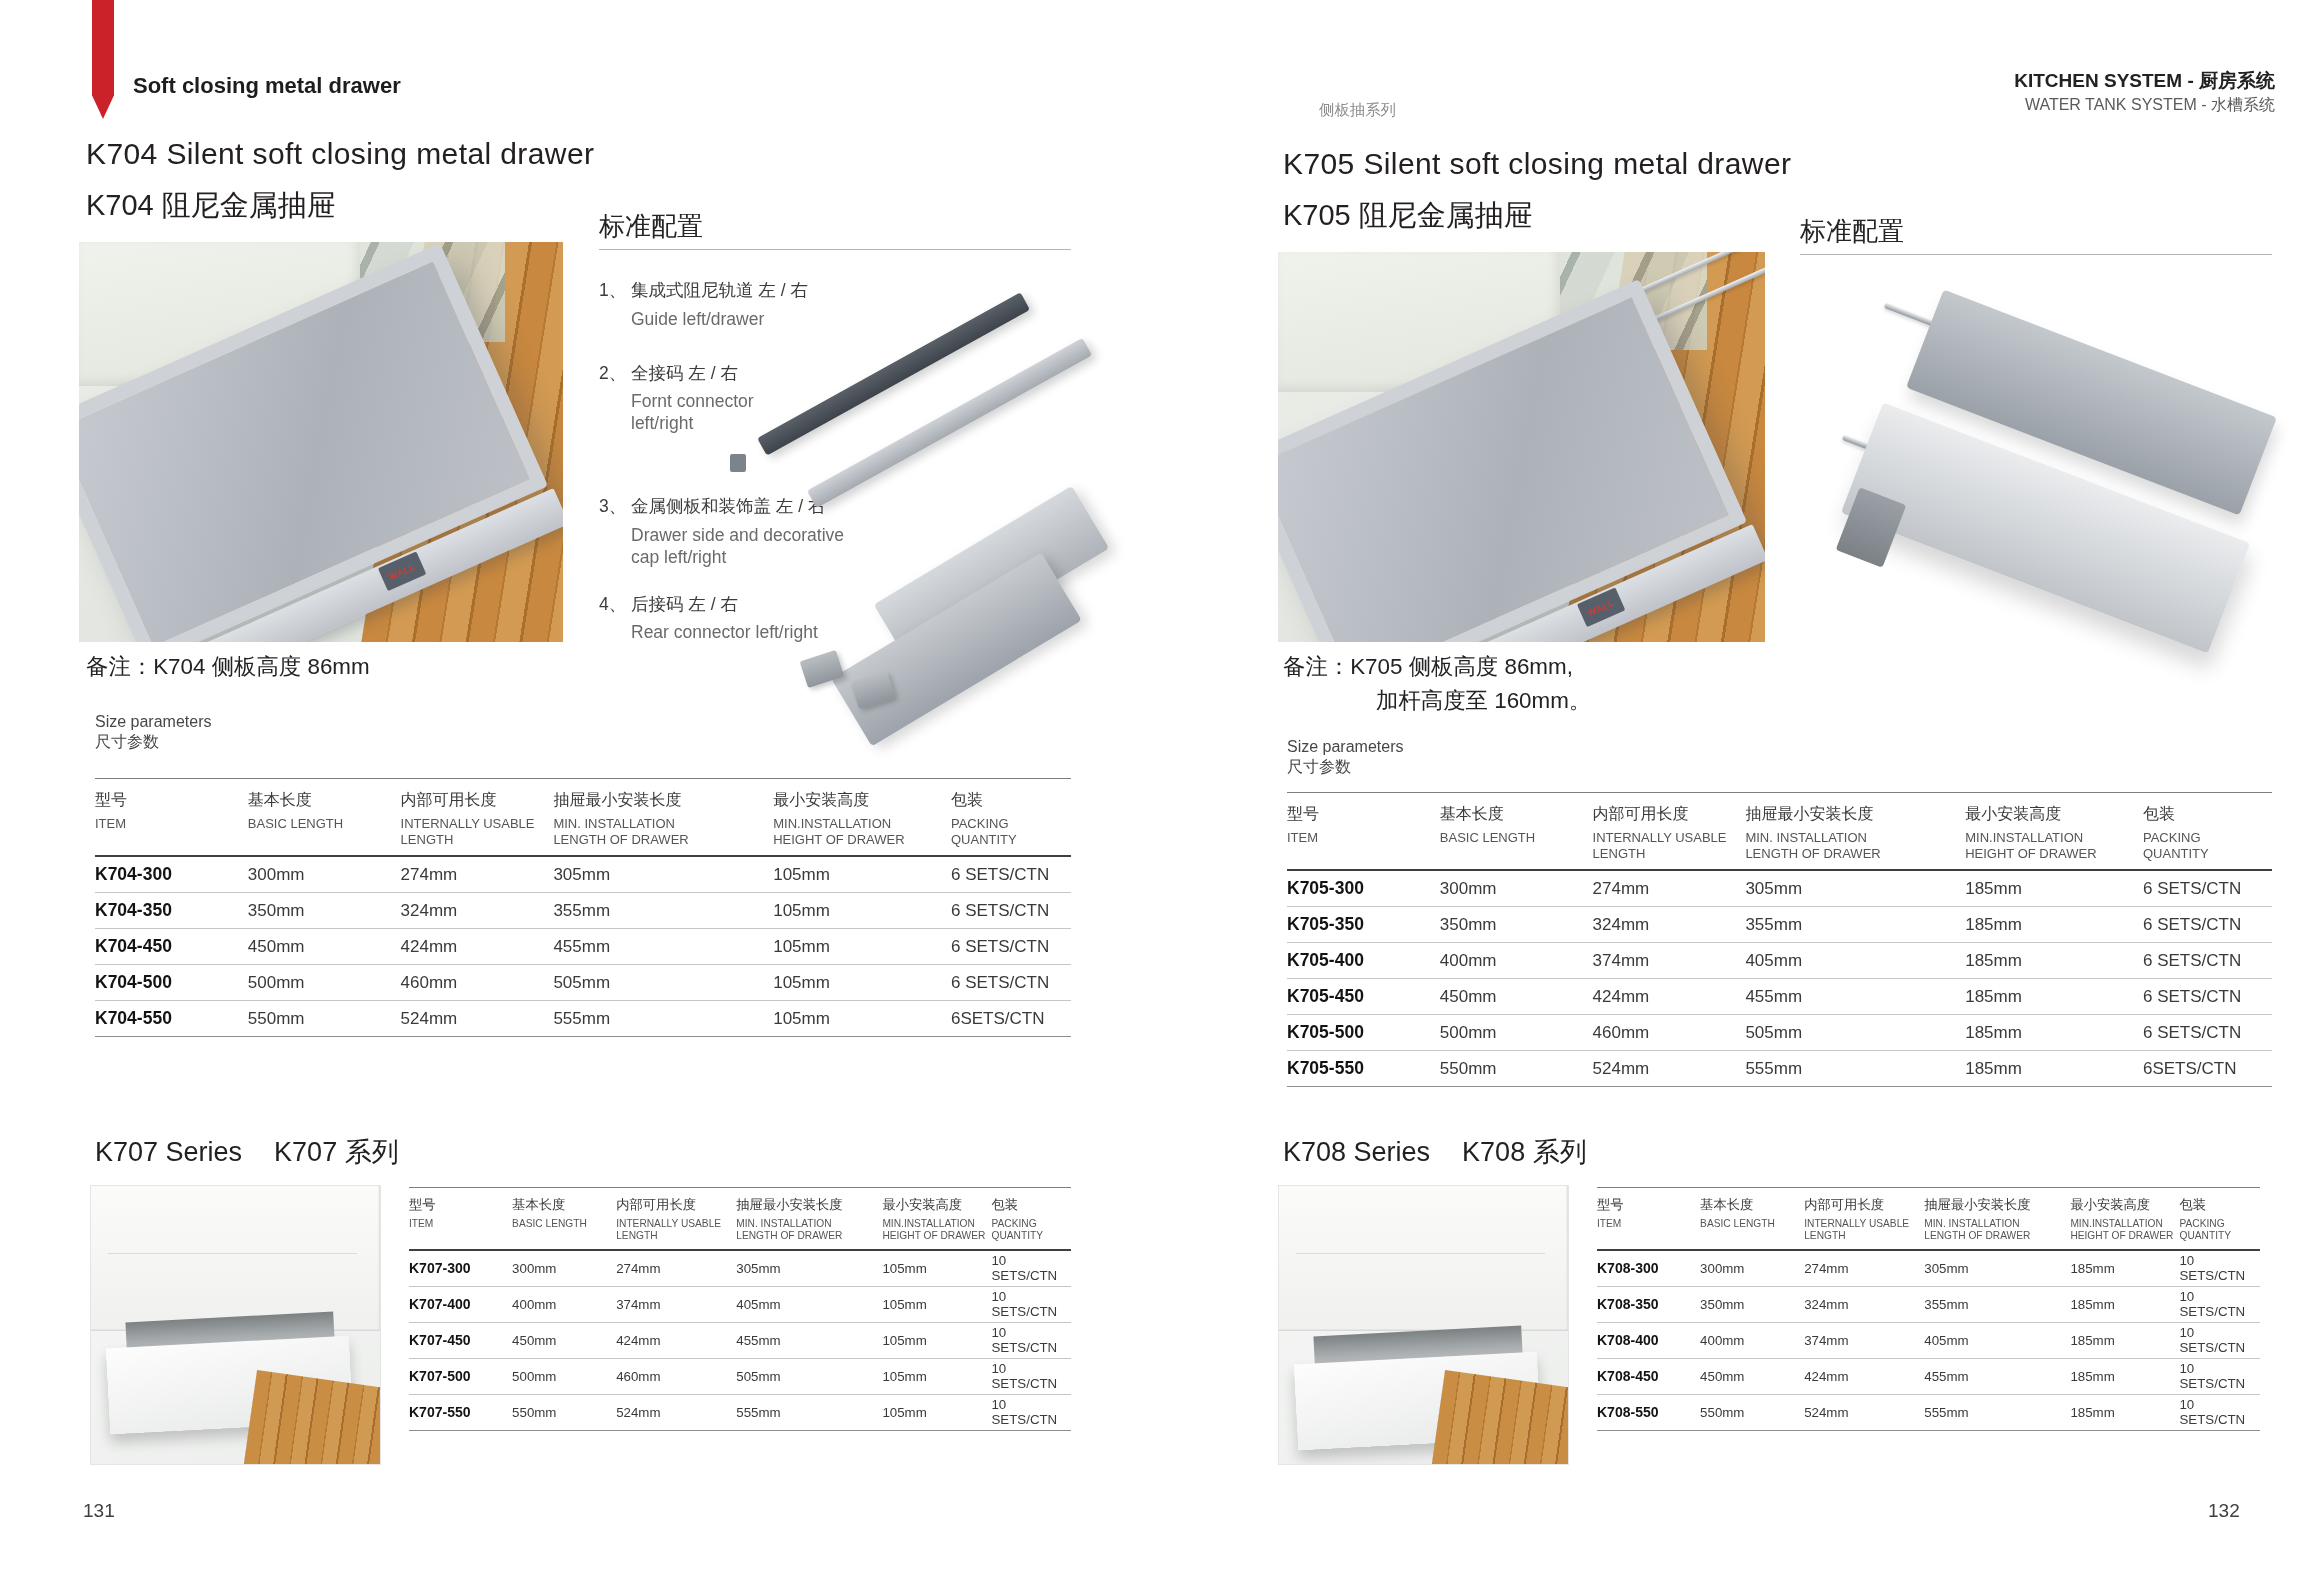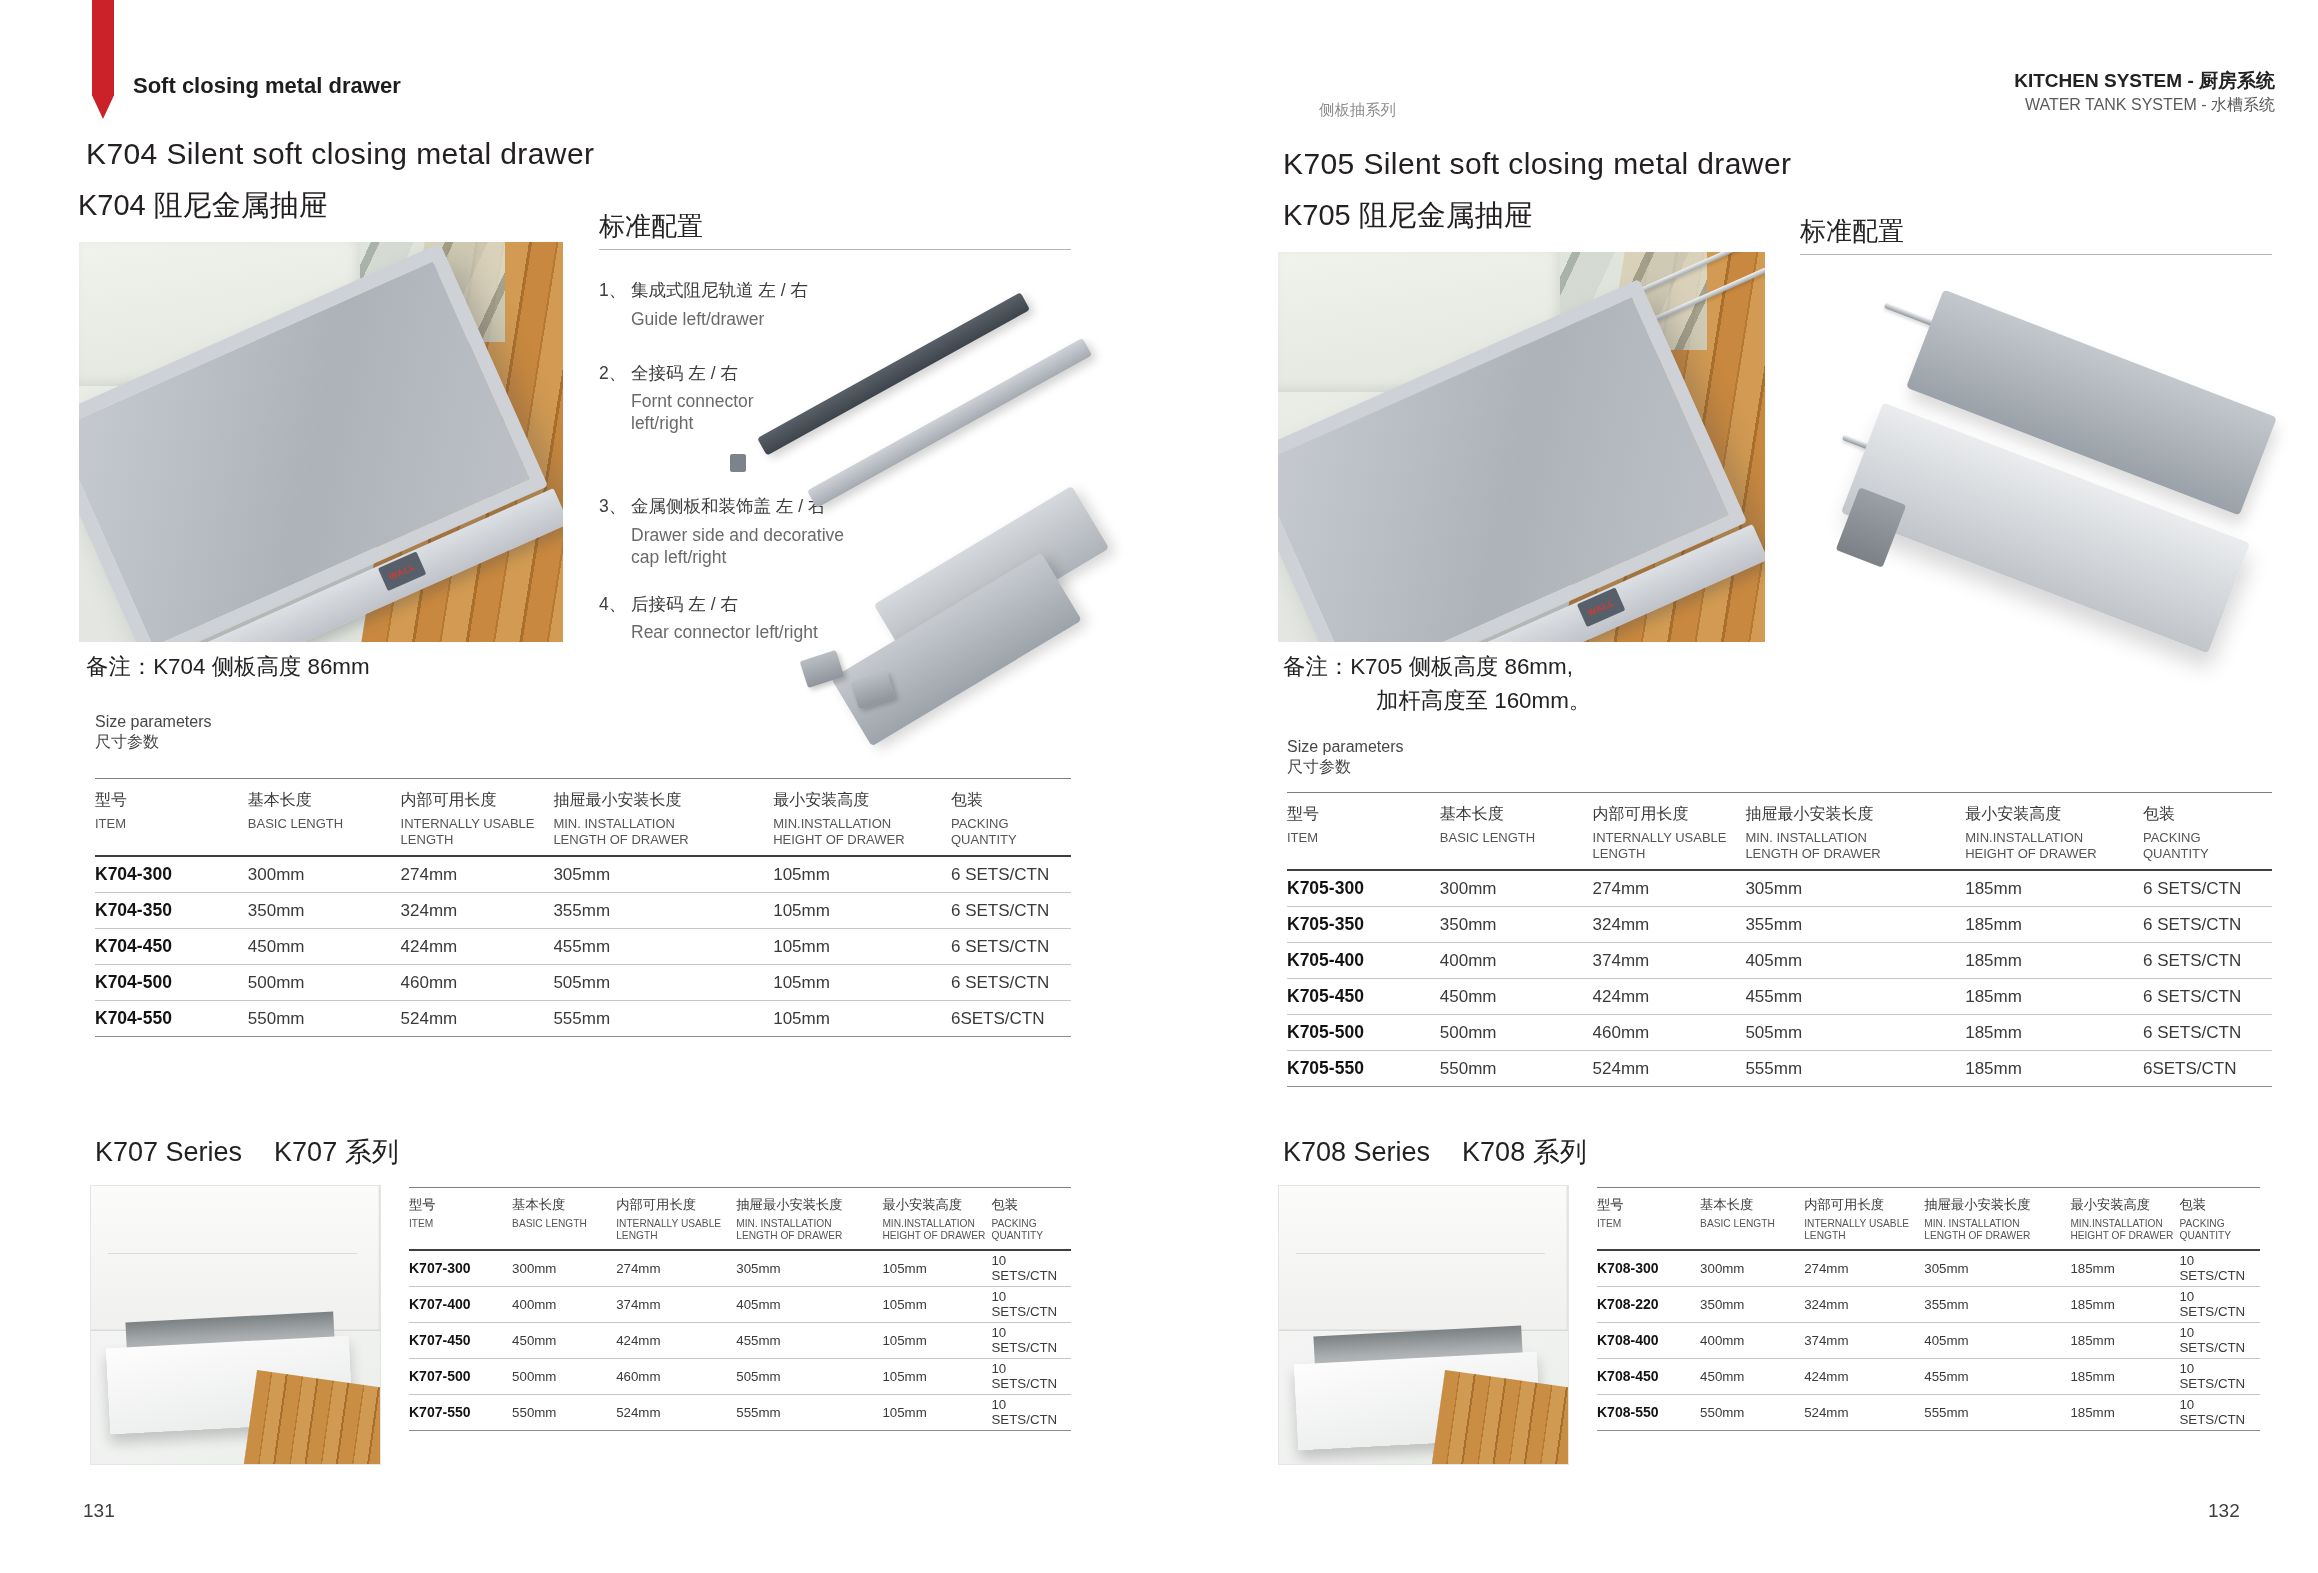--- a/index.html
+++ b/index.html
@@ -125,21 +125,21 @@
 </style>
 </head>
 <body>
 
 <div id="spread">
 
   <div class="ribbon"></div>
   <div class="ribbon-label">Soft closing metal drawer</div>
 
   <div class="title-en" style="left:86px;top:137px;">K704 Silent soft closing metal drawer</div>
-  <div class="title-cn" style="left:78px;top:186px;">K704 阻尼金属抽屉</div>
+  <div class="title-cn" style="left:86px;top:186px;">K704 阻尼金属抽屉</div>
 
   <div class="photo" style="left:79px;top:242px;width:484px;height:400px;">
     <div class="ph-floor"></div>
     <div class="ph-cab"></div>
     <div class="ph-counter"></div>
     <div class="ph-drawer">
       <div class="ph-rim"></div>
       <div class="ph-front"></div>
       <div class="ph-logo">WALL</div>
     </div>
@@ -543,21 +543,21 @@
     <tbody>
         <tr>
           <td class="item-cell">K708-300</td>
           <td class="">300mm</td>
           <td class="">274mm</td>
           <td class="">305mm</td>
           <td class="">185mm</td>
           <td class="">10 SETS/CTN</td>
         </tr>
         <tr>
-          <td class="item-cell">K708-220</td>
+          <td class="item-cell">K708-350</td>
           <td class="">350mm</td>
           <td class="">324mm</td>
           <td class="">355mm</td>
           <td class="">185mm</td>
           <td class="">10 SETS/CTN</td>
         </tr>
         <tr>
           <td class="item-cell">K708-400</td>
           <td class="">400mm</td>
           <td class="">374mm</td>

